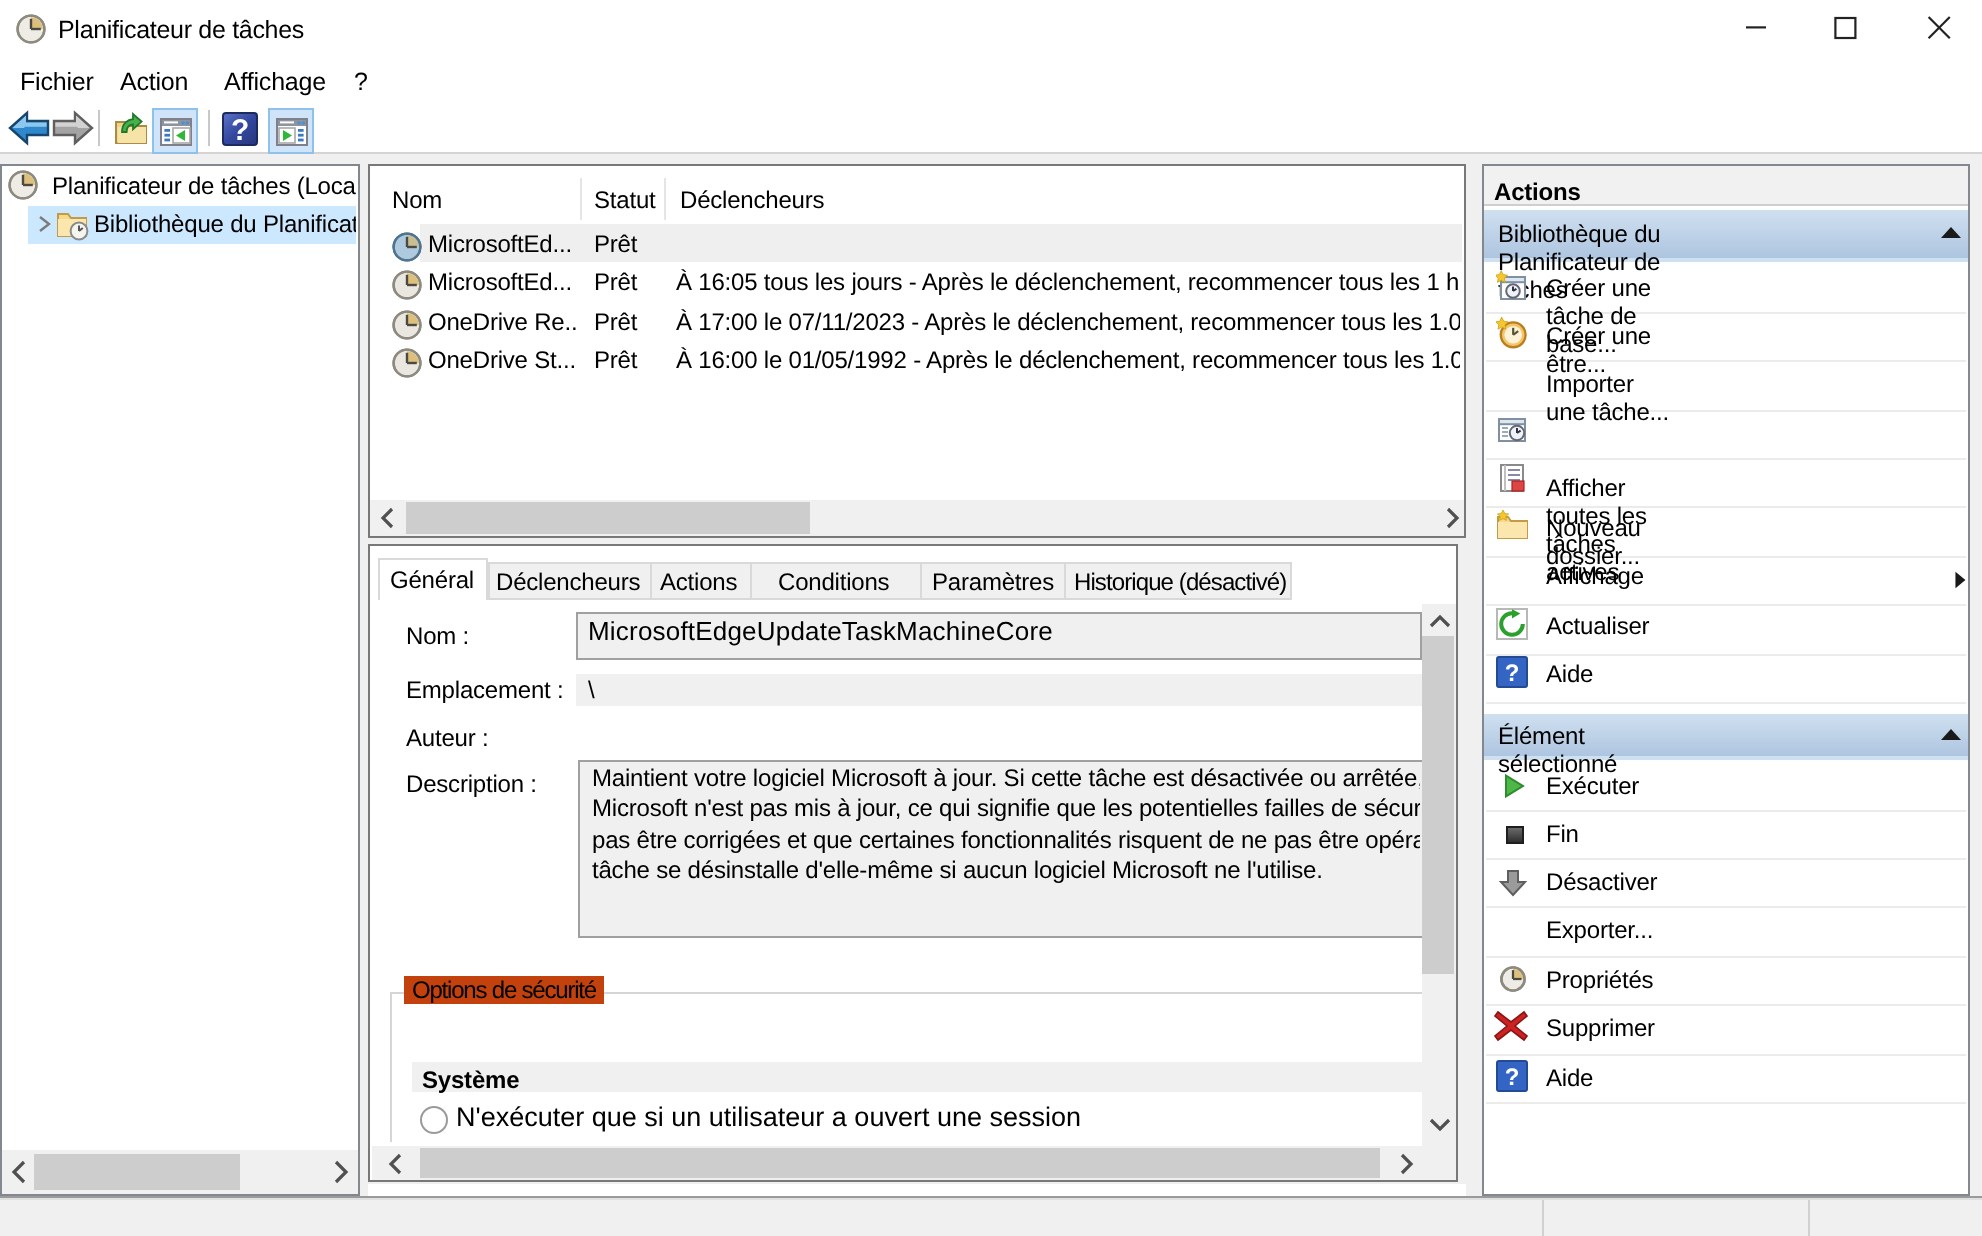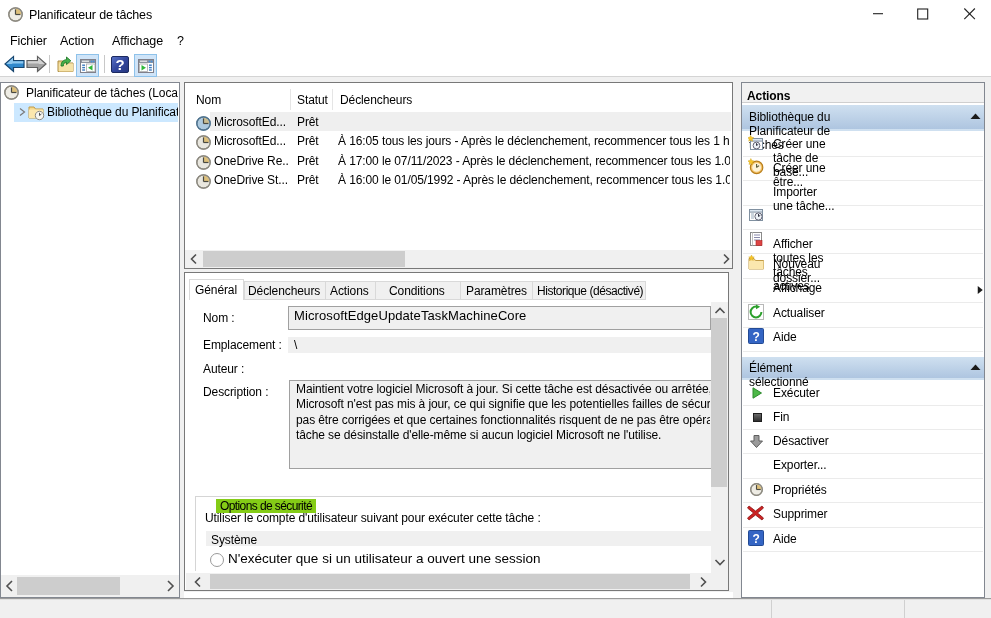--- a/index.html
+++ b/index.html
@@ -222,24 +222,23 @@
   <div class="abs" style="left:203px;top:362px;">Auteur :</div>
   <div class="abs" style="left:203px;top:385px;">Description :</div>
   <div class="abs" style="left:289px;top:380px;width:423px;height:89px;background:#f0f0f0;border:1px solid #a0a0a0;"></div>
   <div class="abs nw" style="left:296px;top:382px;width:414px;height:85px;line-height:15.45px;">Maintient votre logiciel Microsoft à jour. Si cette tâche est désactivée ou arrêtée, votre logiciel
 Microsoft n'est pas mis à jour, ce qui signifie que les potentielles failles de sécurité ne peuvent
 pas être corrigées et que certaines fonctionnalités risquent de ne pas être opérationnelles. Cette
 tâche se désinstalle d'elle-même si aucun logiciel Microsoft ne l'utilise.</div>
 
   <div class="abs" style="left:195px;top:496px;width:516px;height:1px;background:#d5d5d5;"></div>
     <div class="abs" style="left:195px;top:496px;width:1px;height:75px;background:#d5d5d5;"></div>
-  <div class="abs" style="left:216px;top:488px;background:#84cc16;padding:0 4px;letter-spacing:-0.6px;margin-top:11px;">Options de sécurité</div>
-  <div class="abs" style="left:205px;top:511px;">Utiliser le compte d'utilisateur suivant pour exécuter cette tâche :</div>
+  <div class="abs" style="left:202px;top:488px;background:#c2410c;padding:0 4px;letter-spacing:-0.6px;">Options de sécurité</div>
   <div class="abs" style="left:206px;top:531px;width:505px;height:15px;background:#f0f0f0;"></div>
-  <div class="abs" style="left:211px;top:533px;">Système</div>
+  <div class="abs" style="left:211px;top:533px;font-weight:bold;">Système</div>
   <div class="abs" style="left:210px;top:553px;width:14px;height:14px;border:1px solid #9a9a9a;border-radius:50%;background:#fff;"></div>
   <div class="abs" style="left:228px;top:551px;font-size:13.5px;letter-spacing:0;">N'exécuter que si un utilisateur a ouvert une session</div>
 
   <div class="abs" style="left:711px;top:302px;width:17px;height:271px;background:#f0f0f0;"></div>
   <svg class="abs" style="left:713px;top:306px;" width="14" height="10" viewBox="0 0 14 10">
       <path d="M2.5 7 L7 2.5 L11.5 7" fill="none" stroke="#505050" stroke-width="1.6"></path>
     </svg>
   <div class="abs" style="left:711px;top:318px;width:16px;height:169px;background:#cdcdcd;"></div>
   <svg class="abs" style="left:713px;top:557px;" width="14" height="10" viewBox="0 0 14 10">
       <path d="M2.5 3 L7 7.5 L11.5 3" fill="none" stroke="#505050" stroke-width="1.6"></path>

